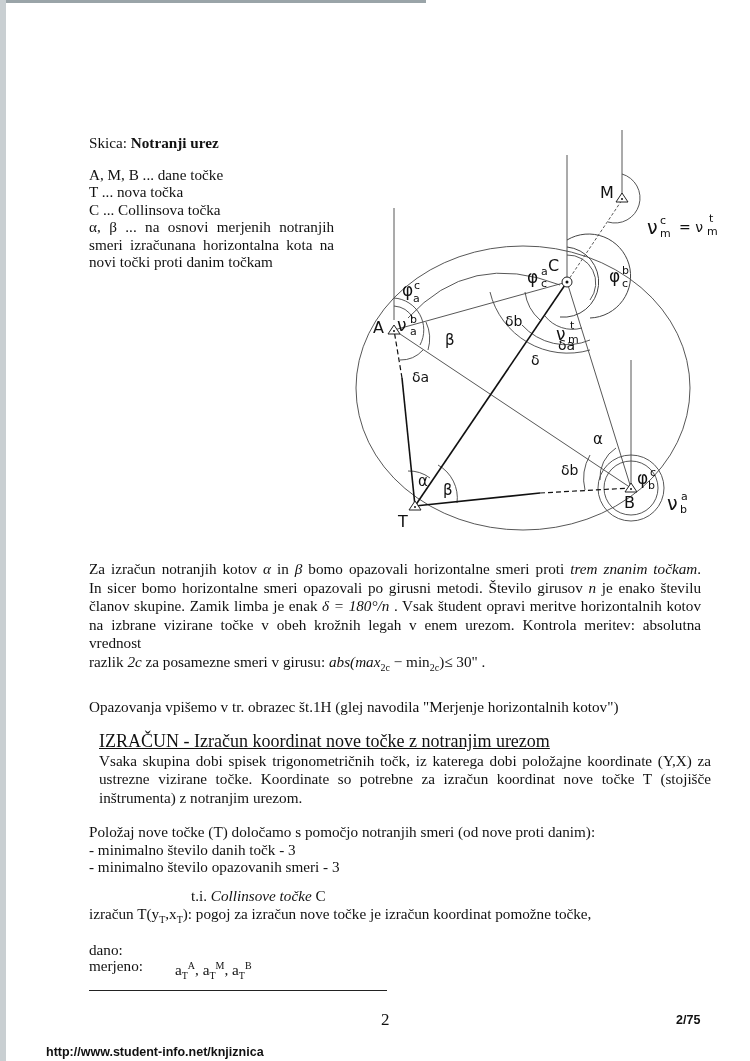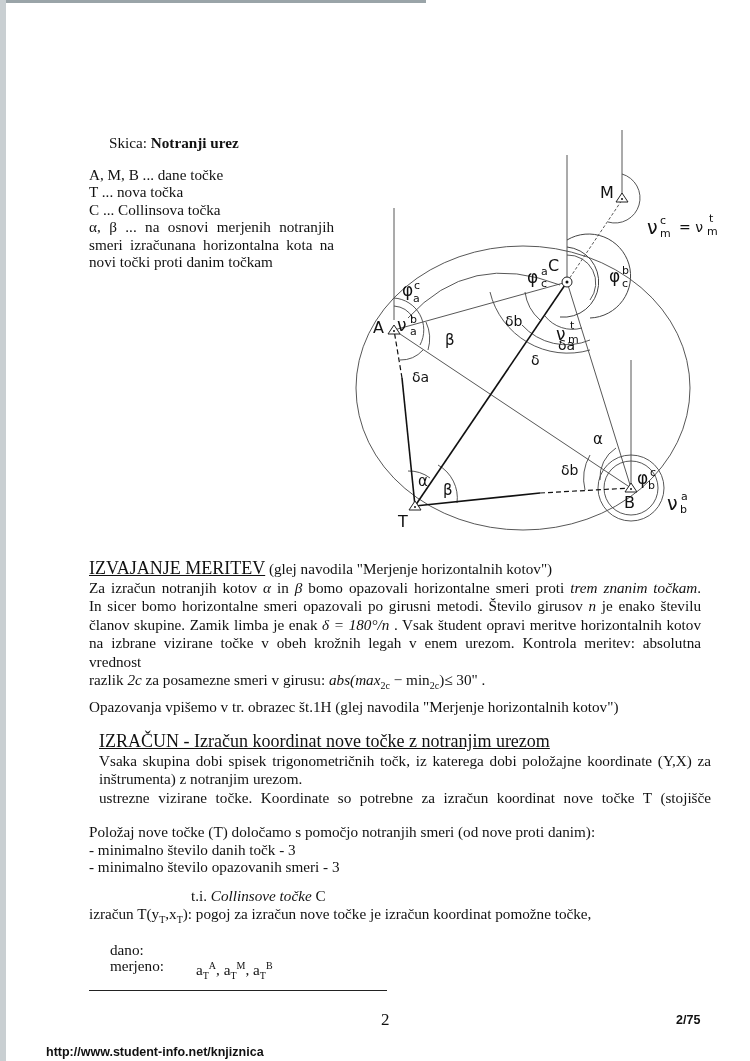--- a/index.html
+++ b/index.html
@@ -3,36 +3,36 @@
 <meta charset="utf-8">
 <style>
   html, body { margin:0; padding:0; }
   body { width:750px; height:1061px; background:#ffffff; position:relative; overflow:hidden;
          font-family:"Liberation Serif", serif; color:#111; }
   .scan-edge { position:absolute; left:0; top:0; width:6px; height:1061px; background:#c9cfd2; }
   .scan-top { position:absolute; left:6px; top:0; width:420px; height:3px; background:#9aa4a8; }
   .abs { position:absolute; }
   .t { font-size:15.2px; line-height:17.5px; white-space:nowrap; }
   .sketch-legend { left:89px; top:134px; width:250px; }
-  .sketch-legend .title { margin-bottom:14px;margin-left:20px; }
+  .sketch-legend .title { margin-bottom:14px; }
   .sketch-legend .desc { white-space:normal; text-align:justify; width:245px; }
   .heading { font-size:18px; text-decoration:underline; }
   .sec1 { left:89px; top:560px; width:612px; }
   .sec1 .para { text-align:justify; white-space:normal; font-size:15.2px; line-height:18.5px; }
   .sec1 .para .line { display:block; text-align:justify; text-align-last:justify; }
   .sec1 .para .line.last { text-align-last:left; }
   .obr { left:89px; top:698px; }
   .sec2 { left:89px; top:733px; width:612px;margin-left:10px; }
   .sec2 .para { font-size:15.2px; line-height:18.5px; }
   .sec2 .para .line { display:block; text-align:justify; text-align-last:justify; }
   .sec2 .para .line.last { text-align-last:left; }
   .pos { left:89px; top:823px; }
   .izr { left:89px; top:887px; }
   .dano { left:89px; top:942px; width:298px; border-bottom:1.3px solid #222; padding-bottom:6px; }
-  .dano .row { display:flex; font-size:15.2px; line-height:16px;margin-left:21px; }
+  .dano .row { display:flex; font-size:15.2px; line-height:16px; }
   .dano .k { width:86px; }
   i { font-style:italic; }
   sub, sup { font-size:10px; }
   .footer-link { left:46px; top:1013px; font-family:"Liberation Sans", sans-serif; font-weight:bold; font-size:12.5px;margin-top:32px; }
   .footer-page { left:381px; top:1010px; font-size:17px; }
   .footer-count { left:676px; top:1013px; font-family:"Liberation Sans", sans-serif; font-weight:bold; font-size:12.5px; }
   svg text { font-family:"DejaVu Sans", sans-serif; fill:#111; }
 </style>
 </head>
 <body>
@@ -155,40 +155,37 @@
   <text x="531" y="365" font-size="14">δ</text>
   <text x="412" y="382" font-size="14">δa</text>
   <text x="561" y="475" font-size="14">δb</text>
   <text x="445" y="345" font-size="15">β</text>
   <text x="593" y="444" font-size="15">α</text>
   <text x="418" y="486" font-size="15">α</text>
   <text x="443" y="495" font-size="15">β</text>
 </svg>
 
 <div class="abs sec1">
-  <div class="t" style="margin-bottom:1px">
-    <span class="heading">IZVAJANJE MERITEV</span><span> (glej navodila "Merjenje horizontalnih kotov")</span>
-  </div>
   <div class="para">
     <span class="line"><span>Za izračun notranjih kotov </span><i>α</i><span> in </span><i>β</i><span> bomo opazovali horizontalne smeri proti </span><i>trem znanim točkam</i><span>.</span></span>
     <span class="line"><span>In sicer bomo horizontalne smeri opazovali po girusni metodi. Število girusov </span><i>n</i><span> je enako številu</span></span>
     <span class="line"><span>članov skupine. Zamik limba je enak </span><i>δ = 180°/n</i><span> . Vsak študent opravi meritve horizontalnih kotov</span></span>
     <span class="line">na izbrane vizirane točke v obeh krožnih legah v enem urezom. Kontrola meritev: absolutna vrednost</span>
     <span class="line last"><span>razlik </span><i>2c</i><span> za posamezne smeri v girusu: </span><i>abs(max</i><sub>2c</sub><span> − min</span><sub>2c</sub><span>)≤ 30" .</span></span>
   </div>
 </div>
 
 <div class="abs t obr">Opazovanja vpišemo v tr. obrazec št.1H (glej navodila "Merjenje horizontalnih kotov")</div>
 
 <div class="abs sec2">
   <div class="t" style="margin-bottom:1px"><span class="heading">IZRAČUN - Izračun koordinat nove točke z notranjim urezom</span></div>
   <div class="para">
     <span class="line">Vsaka skupina dobi spisek trigonometričnih točk, iz katerega dobi položajne koordinate (Y,X) za</span>
+    <span class="line">ustrezne vizirane točke. Koordinate so potrebne za izračun koordinat nove točke T (stojišče</span>
     <span class="line last">inštrumenta) z notranjim urezom.</span>
-    <span class="line">ustrezne vizirane točke. Koordinate so potrebne za izračun koordinat nove točke T (stojišče</span>
   </div>
 </div>
 
 <div class="abs t pos">
   <div>Položaj nove točke (T) določamo s pomočjo notranjih smeri (od nove proti danim):</div>
   <div>- minimalno število danih točk - 3</div>
   <div>- minimalno število opazovanih smeri - 3</div>
 </div>
 
 <div class="abs t izr">

